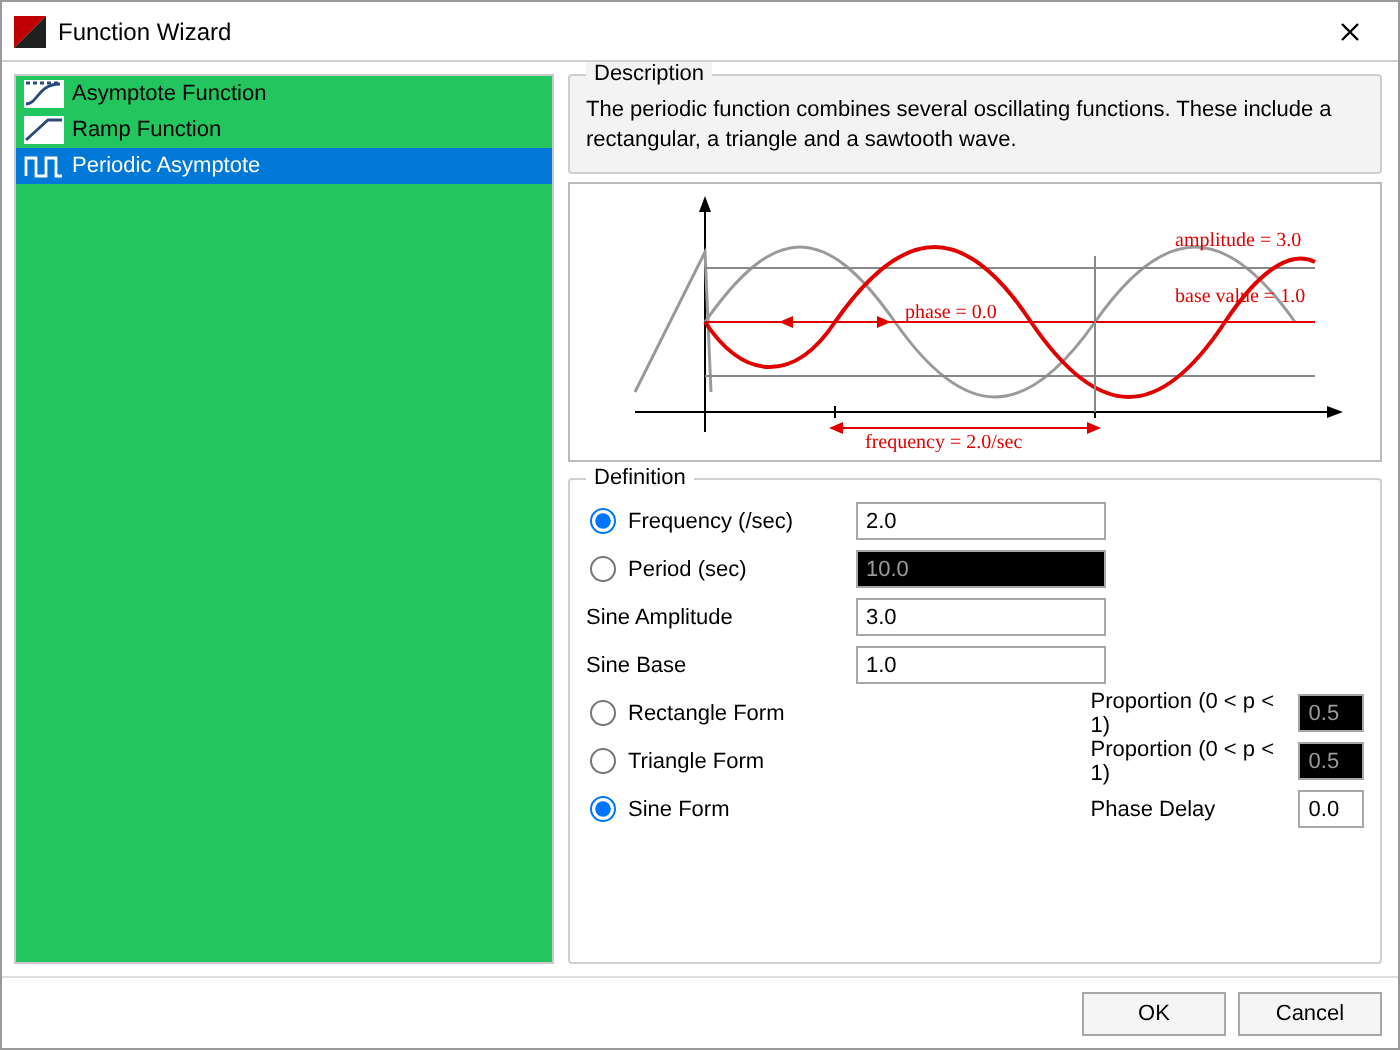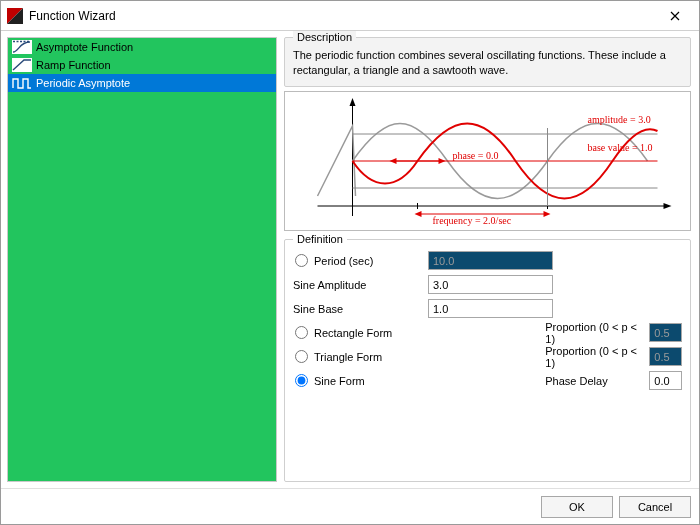--- a/index.html
+++ b/index.html
@@ -24,21 +24,21 @@
   .desc-group { background:#f3f3f3; }
   .desc-text { font-size:11px; line-height:1.35; }
   .preview-box { border:1px solid #bbb; height:140px; padding:4px; margin-bottom:8px; }
   .preview-box svg { width:100%; height:100%; }
   .def-row { display:flex; align-items:center; height:22px; margin-bottom:2px; }
   .col-left { width:135px; display:flex; align-items:center; }
   .col-mid  { width:125px; display:flex; align-items:center; }
   .col-lab2 { flex:0 0 106px; font-size:11px; padding-left:2px; }
   .col-right{ width:34px; }
   input[type=text] { height:19px; font-size:11px; padding:1px 4px; border:1px solid #a7a7a7; background:#fff; width:100%; }
-  input[type=text][disabled] { background:#0c4a6e; color:#9a9a9a; }
+  input[type=text][disabled] { background:#000000; color:#9a9a9a; }
   .radio { width:13px; height:13px; margin:0 6px 0 2px; }
   .rlabel { font-size:11px; }
   .plain-lab { padding-left:0; font-size:11px; }
   .buttons { height:36px; border-top:1px solid #e0e0e0; display:flex; justify-content:flex-end; align-items:center; padding:0 8px; gap:6px; }
   .btn { min-width:72px; height:22px; border:1px solid #a7a7a7; background:#f5f5f5; font-size:11px; cursor:pointer; }
   .anno { font-family: "Segoe UI"; font-size:10px; fill:#e00000; }
 </style>
 </head>
 <body>
 
@@ -127,20 +127,29 @@
           <text class="anno" x="290" y="27">amplitude = 3.0</text>
           <text class="anno" x="155" y="63">phase = 0.0</text>
           <text class="anno" x="290" y="55">base value = 1.0</text>
           <text class="anno" x="135" y="128">frequency = 2.0/sec</text>
         </svg>
       </div>
 
       <div class="group" style="flex:1">
         <span class="legend">Definition</span>
 
+        <div class="def-row">
+          <div class="col-left">
+            <input type="radio" class="radio" name="freqmode" checked="" style="">
+            <span class="rlabel">Frequency (/sec)</span>
+          </div>
+          <div class="col-mid">
+              <input type="text" value="2.0" style="">
+            </div>
+        </div>
 
         <div class="def-row">
           <div class="col-left">
             <input type="radio" class="radio" name="freqmode" style="">
             <span class="rlabel">Period (sec)</span>
           </div>
           <div class="col-mid">
               <input type="text" disabled="" value="10.0" style="">
             </div>
         </div>

